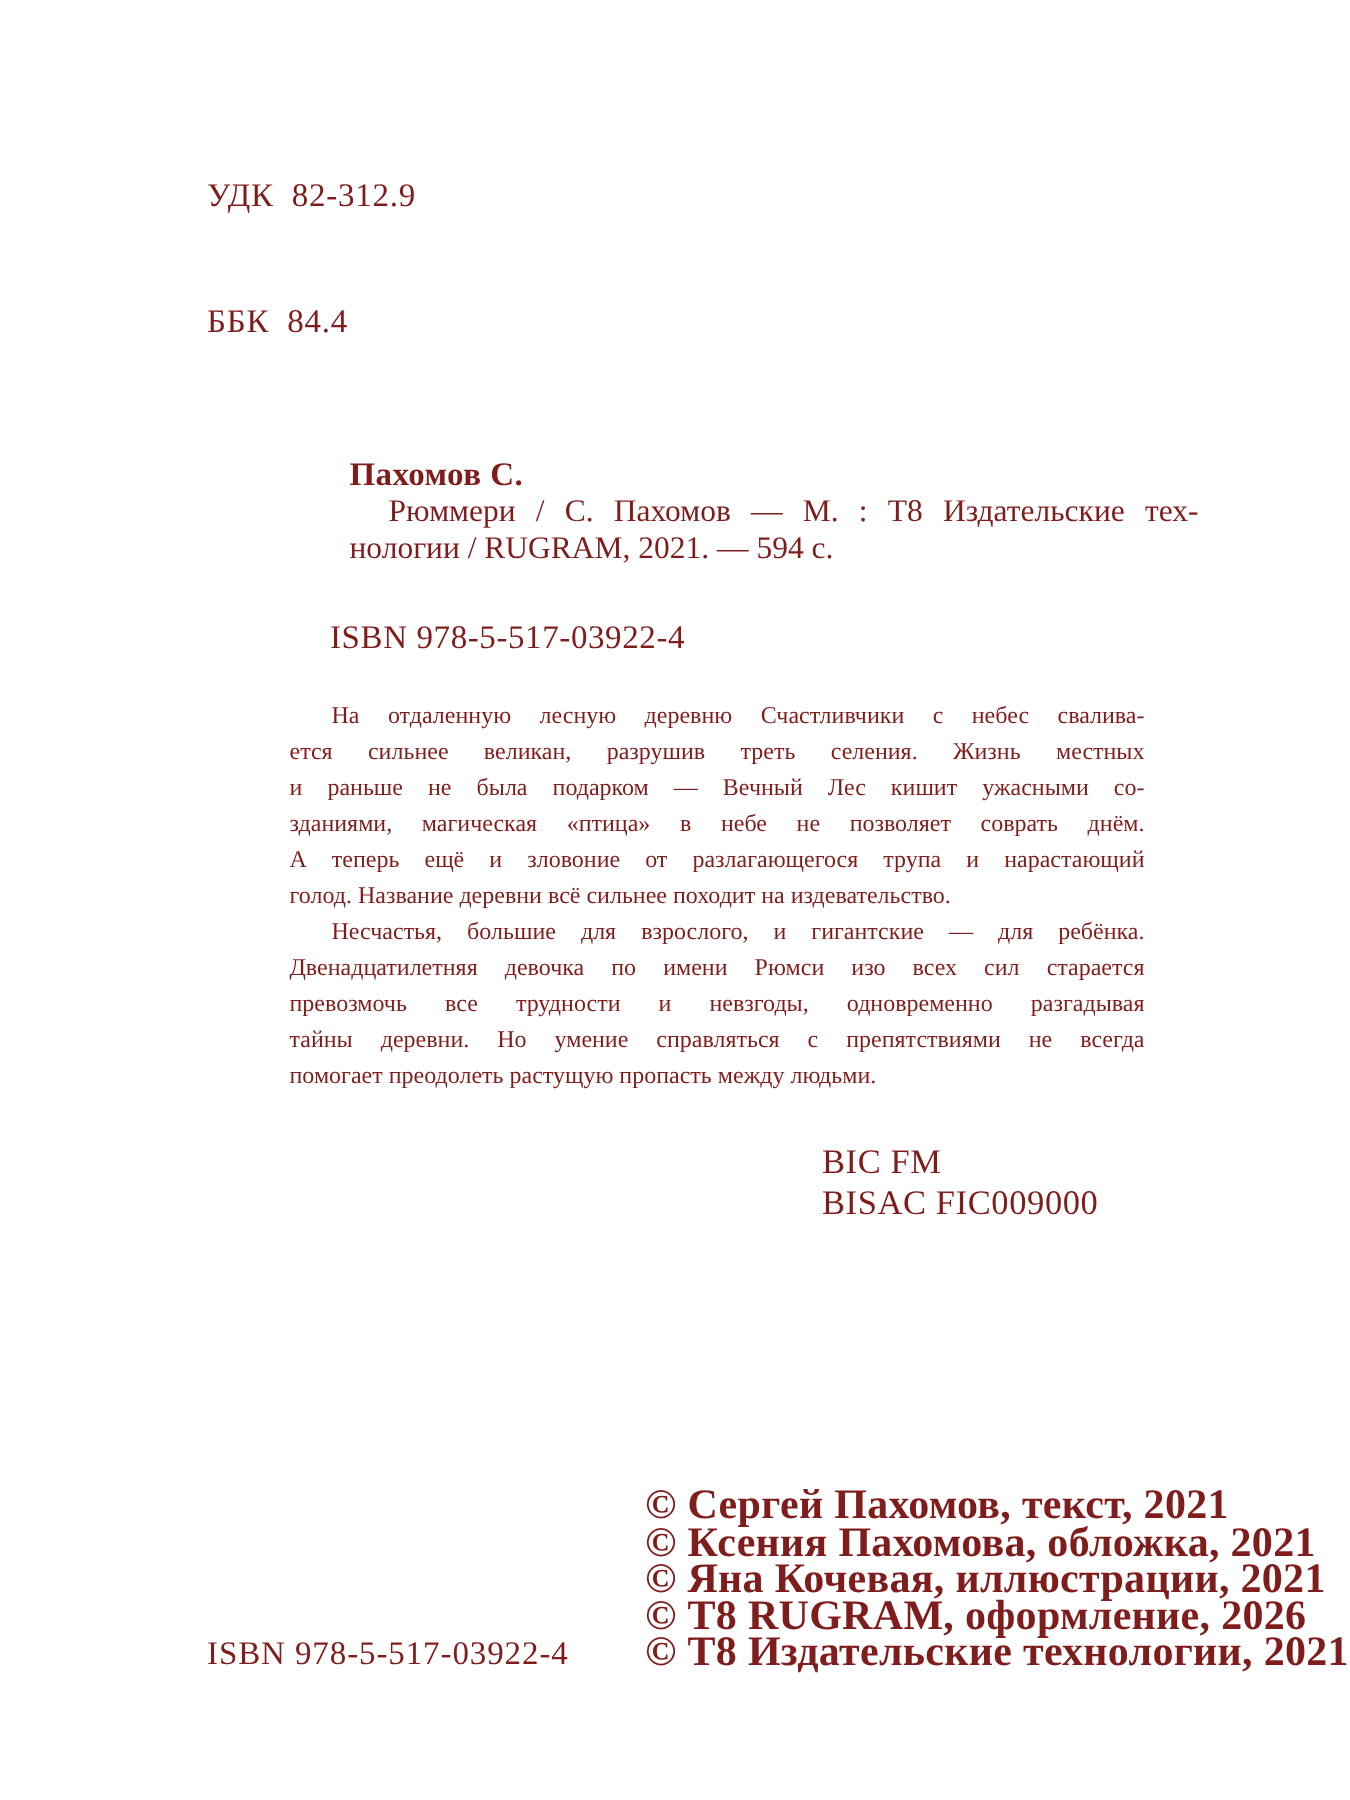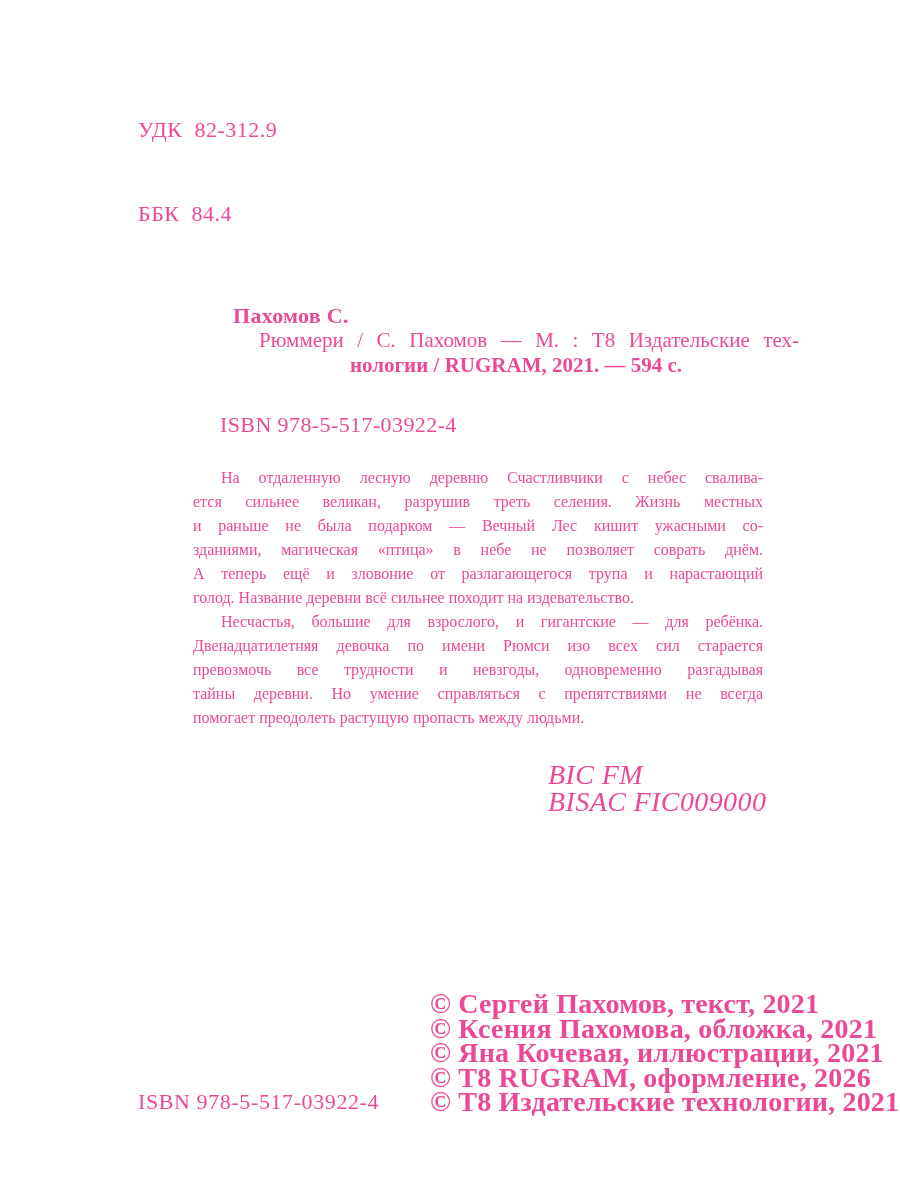--- a/index.html
+++ b/index.html
@@ -41,22 +41,21 @@
     font-weight: bold;
     font-size: 22px;
     letter-spacing: 0.3px;
   }
   .bibliography .line.first {
     text-indent: 26px;
     text-align: justify;
     text-align-last: justify;
   }
   .bibliography .line.last {
-    text-align: center;
-    font-weight: bold;
+    text-align: left;
   }
   
   .isbn-top {
     position: absolute;
     left: 220px;
     top: 412px;
     font-size: 22px;
     letter-spacing: 0.4px;
   }
   
@@ -76,24 +75,23 @@
     text-indent: 28px;
   }
   .annotation .line.last {
     text-align-last: left;
   }
   
   .codes {
     position: absolute;
     left: 548px;
     top: 761px;
-    font-size: 28px;
+    font-size: 23px;
     line-height: 27px;
     letter-spacing: 0.4px;
-    font-style: italic;
   }
   
   .copyrights {
     position: absolute;
     left: 430px;
     top: 992px;
     font-size: 28px;
     line-height: 24.5px;
     letter-spacing: 0.2px;
     font-weight: bold;
@@ -103,21 +101,21 @@
     position: absolute;
     left: 138px;
     top: 1089px;
     font-size: 22px;
     letter-spacing: 0.6px;
   }
 </style>
 </head>
 <body>
 
-<div class="page" style="color: #ec4899; background: rgb(255, 255, 255);">
+<div class="page" style="color: #7f1d1d; background: rgb(255, 255, 255);">
 
   <div class="classification">
     <div class="udk">УДК  82-312.9</div>
     <div class="bbk">ББК  84.4</div>
   </div>
 
   <div class="imprint">
     <div class="author">Пахомов С.</div>
     <div class="bibliography">
         <div class="line first">Рюммери / С. Пахомов — М. : Т8 Издательские тех-</div>

